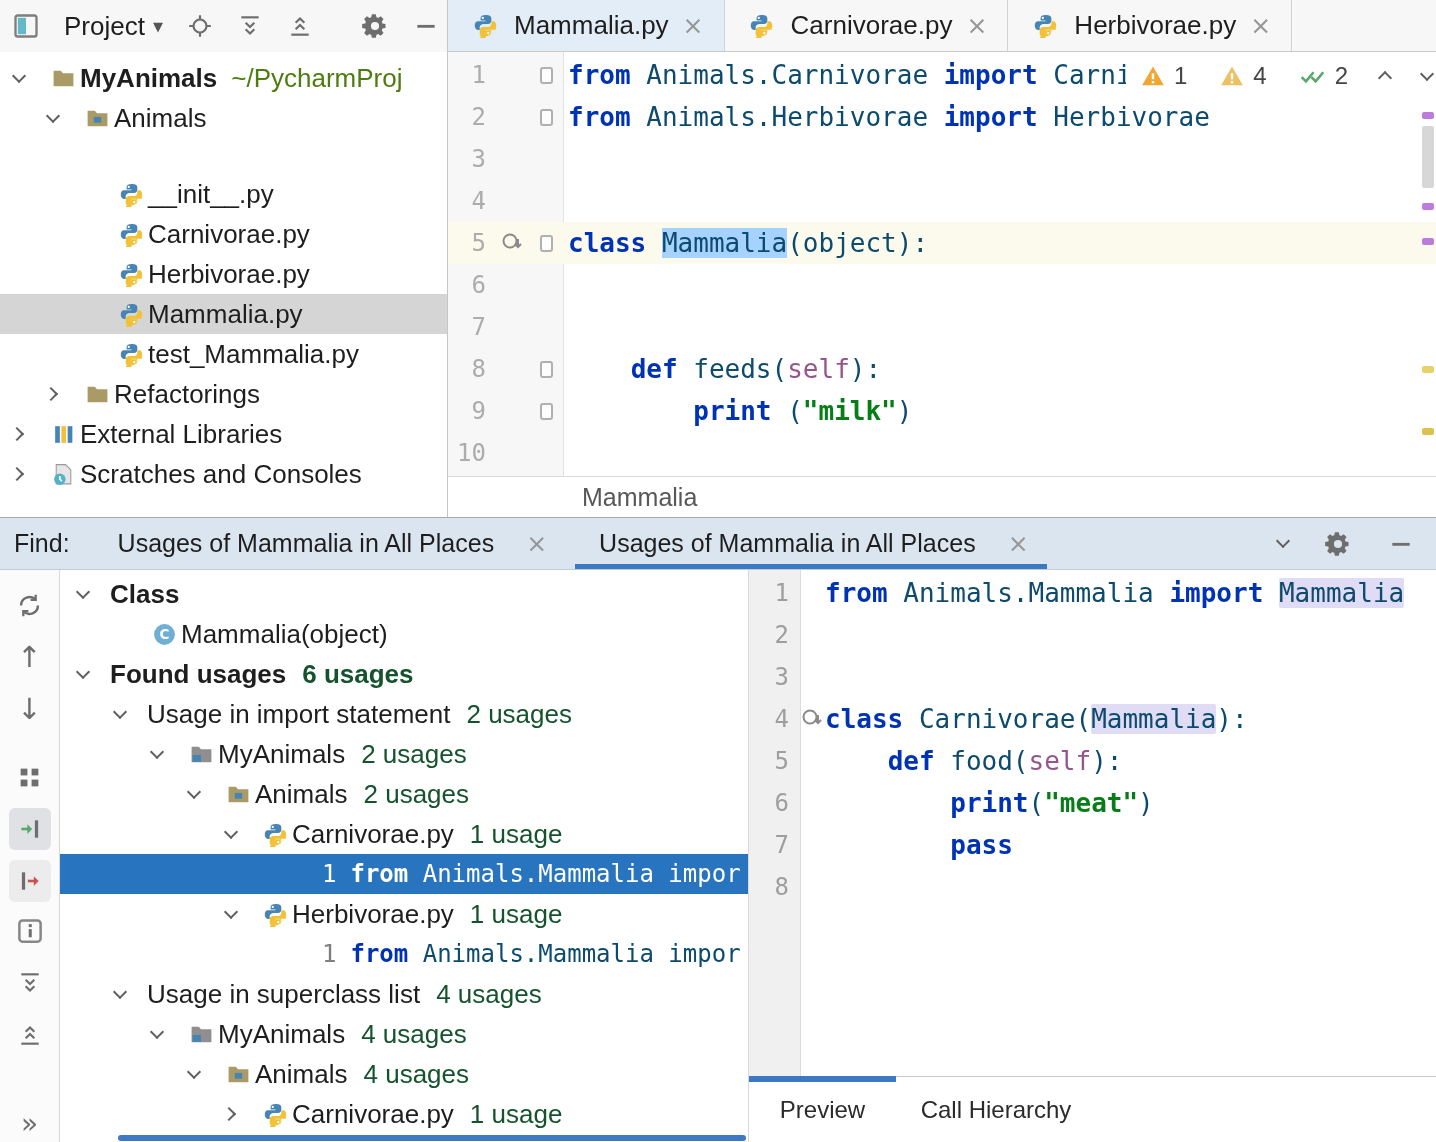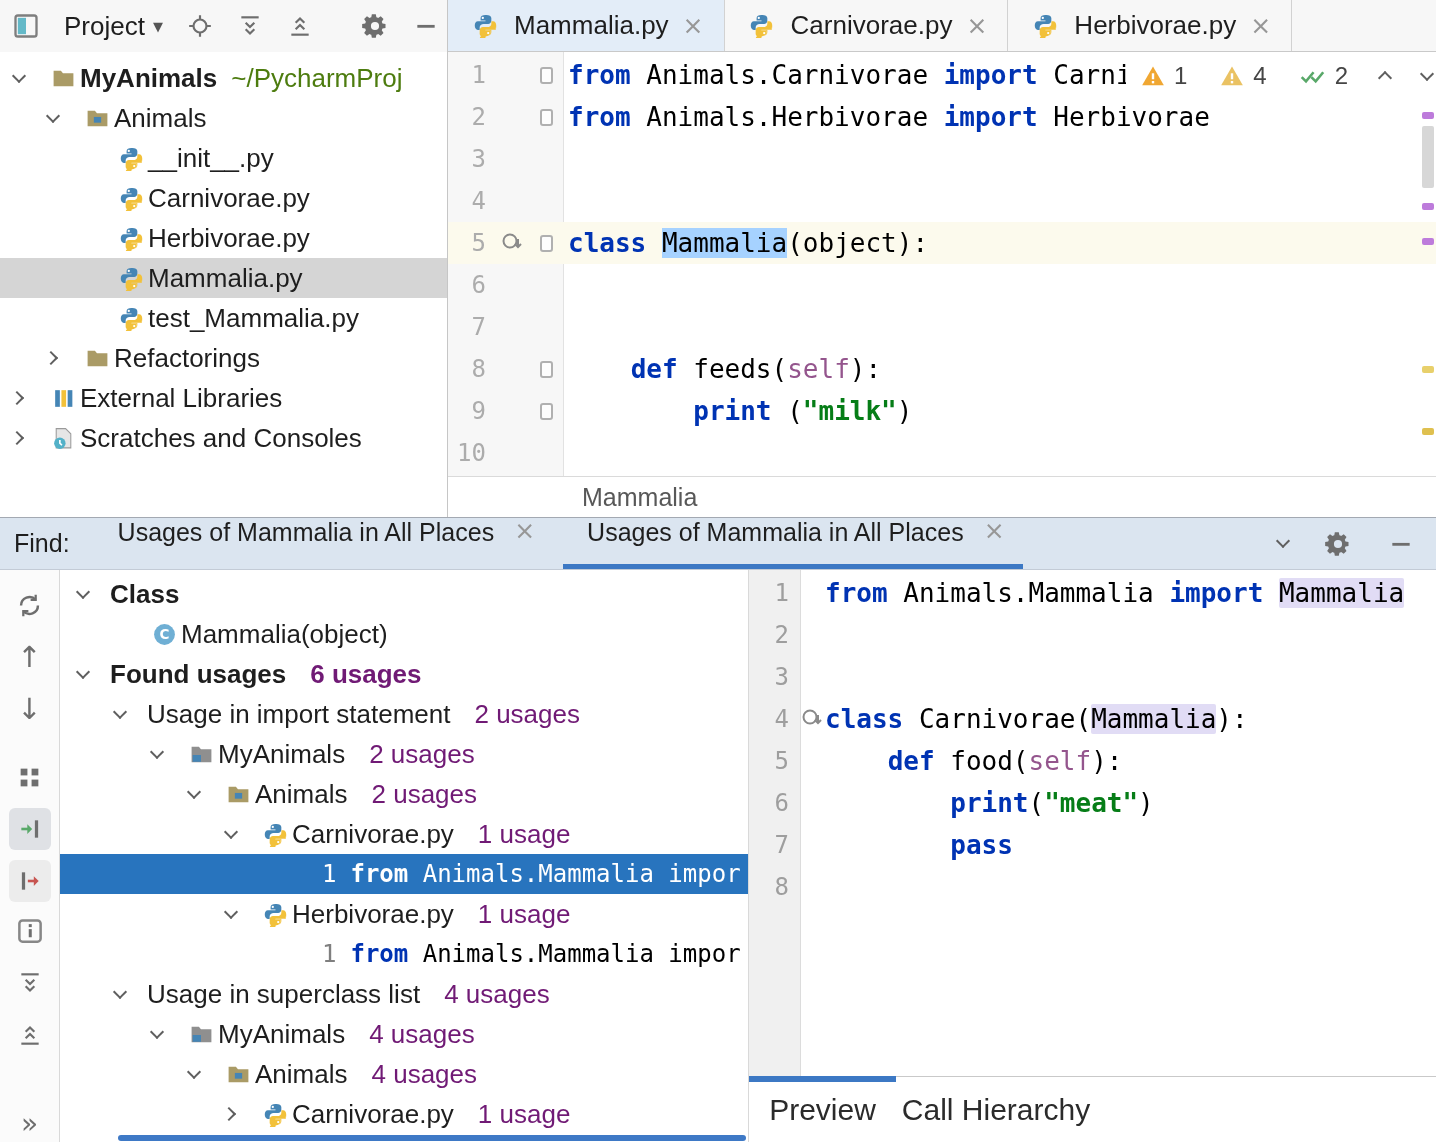--- a/index.html
+++ b/index.html
@@ -35,68 +35,68 @@
 .gutter-bg{position:absolute;left:0;top:0;width:116px;height:100%;background:#f7f7f7;border-right:1px solid #e2e2e2}
 .editor-lines{position:relative;padding-top:2px}
 .eline{height:42px;display:flex;align-items:center;position:relative}
 .eline.current{background:#fcfaed}
 .lnum{width:50px;flex:none;text-align:right;padding-right:12px;color:#acacac;font:24px "DejaVu Sans Mono",monospace}
 .islot{width:30px;flex:none;display:inline-flex;justify-content:center}
 .fslot{width:36px;flex:none;display:inline-flex;justify-content:center}
 .fold{width:13px;height:17px;border:2px solid #b0b0b0;border-radius:3px;background:#fdfdfd}
 .lcode{font:26px "DejaVu Sans Mono",monospace;white-space:pre;padding-left:4px}
 .c-kw{color:#0033B3;font-weight:bold}
-.c-plain{color:#000000}
+.c-plain{color:#0c4a6e}
 .c-str{color:#067D17;font-weight:bold}
 .c-num{color:#1750EB}
 .c-self{color:#94558D}
 .hl-word{background:#a6d2ff}
 .hl-usage{background:#e1dcf5;border-radius:2px}
 .inspection{position:absolute;top:4px;right:4px;height:40px;display:flex;align-items:center;gap:8px;background:#fff;padding-left:14px}
 .insp-count{font-size:24px;color:#454545}
 .insp-gap{width:16px}
 .stripe{position:absolute;right:0;top:0;width:16px;height:100%}
 .smark{position:absolute;left:2px;width:12px;border-radius:2px}
 .breadcrumbs{position:absolute;left:0;bottom:0;width:100%;height:41px;border-top:1px solid #dadada;display:flex;align-items:center;padding-left:134px;font-size:25px;color:#585858;background:#fff}
 
 
 .find-header{position:absolute;left:0;top:517px;width:1436px;height:53px;background:#dbe5f0;border-top:1px solid #a3a9b2;border-bottom:1px solid #c3cbd6;display:flex;align-items:stretch;padding-left:14px}
 .find-label{align-self:center;font-size:25px}
-.ftab{display:flex;align-items:flex-start;gap:18px;margin-left:44px;position:relative;font-size:25px;padding:0 4px;cursor:default}
+.ftab{display:flex;align-items:center;gap:30px;margin-left:44px;position:relative;font-size:25px;padding:7px 4px;cursor:default}
 .ftab.active::after{content:"";position:absolute;left:-20px;right:-14px;bottom:0;height:5px;background:#3c78c4}
 .find-header-icons{margin-left:auto;display:flex;align-items:center;gap:36px;padding-right:22px}
 
 
 .find-content{position:absolute;left:0;top:570px;width:1436px;height:572px;background:#fff}
 .find-toolbar{position:absolute;left:0;top:0;width:60px;height:100%;background:#fbfbfb;border-right:1px solid #d9d9d9}
 .ftool{position:absolute;left:50%;transform:translateX(-50%);width:42px;height:42px;display:flex;align-items:center;justify-content:center;border-radius:6px}
 .ftool.boxed{background:#dfe1e5}
 .ftool.boxed2{background:#ececec}
 .glyph-arrow{font-family:"DejaVu Sans",sans-serif;font-size:29px;color:#6e6e6e;line-height:1}
 .moretxt{font-family:"DejaVu Sans",sans-serif;font-size:28px;color:#6e6e6e}
 .usages-tree{position:absolute;left:60px;top:0;width:688px;height:100%;overflow:hidden;padding-top:4px}
 .urow{height:40px;display:flex;align-items:center;white-space:nowrap;overflow:hidden;font-size:26px}
 .urow.usel{background:#2874be}
 .urow.usel *{color:#fff !important}
-.ucount{color:#701a75;margin-left:24px;font-weight:normal}
+.ucount{color:#14532d;margin-left:16px;font-weight:normal}
 .ucount.b{font-weight:bold}
 .unum{font:24px "DejaVu Sans Mono",monospace;color:#7f7f7f;margin-right:14px}
 .ucode{font:24px "DejaVu Sans Mono",monospace;white-space:pre}
 
 
 .preview-pane{position:absolute;left:748px;top:0;width:688px;height:100%;border-left:1px solid #d9d9d9}
 .preview-editor{position:absolute;left:0;top:0;width:100%;height:506px;background:#fff;overflow:hidden}
 .pgutter{position:absolute;left:0;top:0;width:52px;height:100%;background:#f0f0f0;border-right:1px solid #dcdcdc}
 .preview-lines{position:relative;padding-top:2px}
 .pline{height:42px;display:flex;align-items:center;position:relative}
 .plnum{width:52px;flex:none;text-align:right;padding-right:12px;color:#9e9e9e;font:24px "DejaVu Sans Mono",monospace}
 .pislot{width:24px;flex:none;display:inline-flex;justify-content:center}
 .pcode{font:26px "DejaVu Sans Mono",monospace;white-space:pre}
 .preview-tabs{position:absolute;left:0;top:506px;width:100%;height:66px;border-top:1px solid #c9c9c9;background:#fff;display:flex;align-items:stretch}
-.ptab{display:flex;align-items:center;justify-content:center;position:relative;font-size:30px;color:#2b2b2b}
+.ptab{display:flex;align-items:center;justify-content:center;position:relative;font-size:24px;color:#2b2b2b}
 .ptab.w1{width:147px}
 .ptab.w2{width:200px}
 .ptab.active::before{content:"";position:absolute;top:-1px;left:0;right:0;height:6px;background:#3c78c4}
 .tree-hscroll{position:absolute;left:118px;top:565px;width:628px;height:6px;background:#3e79c6;border-radius:3px}
 </style>
 </head>
 <body>
 
 <div class="app">
 
@@ -162,21 +162,21 @@
             <i class="chev"></i>
           </span>
           <span class="icon icon-slot">
             <svg width="25" height="25" viewBox="0 0 24 24">
               <path fill="#AA9B66" d="M2.5 4.5h7l2 2.5h10v12.5h-19z"></path>
               <rect x="8.5" y="10.5" width="7" height="5.5" fill="#4585B5"></rect>
             </svg>
           </span>
           <span class="tlabel">Animals</span>
         </div>
-        <div class="trow" style="padding-left: 82px;">
+        <div class="trow" style="padding-left: 82px; margin-top: 36px;">
           <span class="chev-slot"></span>
           <span class="icon icon-slot">
             <svg width="25" height="25" viewBox="0 0 24 24">
               <path fill="#4585B5" d="M11.9 1.8c-2.7 0-4.6 1-4.6 3v2.3h4.7v.9H4.7c-1.9 0-3 1.8-3 4.1 0 2.3 1.1 4.1 3 4.1h1.7v-2.4c0-2 1.8-3.3 3.7-3.3h4.4c1.7 0 3.1-1.4 3.1-3.1V4.8c0-2-2.2-3-4.7-3z"></path>
               <circle cx="9.4" cy="4.7" r="1.1" fill="#fff"></circle>
               <path fill="#F2C13A" d="M12.1 22.2c2.7 0 4.6-1 4.6-3v-2.3H12v-.9h7.3c1.9 0 3 1.8 3-4.1 0 2.3-1.1 4.1-3 4.1h-1.7v2.4c0 2-1.8 3.3-3.7 3.3h-4.4c-1.7 0-3.1 1.4-3.1 3.1v3.6c0 2 2.2 3 4.7 3z"></path>
               <path fill="#F2C13A" d="M12.1 22.2c2.7 0 4.6-1 4.6-3v-2.3H12v-.9h7.3c1.9 0 3-1.8 3-4.1 0-2.3-1.1-4.1-3-4.1h-1.7v2.4c0 2-1.8 3.3-3.7 3.3h-4.4c-1.7 0-3.1 1.4-3.1 3.1v3.6c0 2 2.2 3 4.7 3z"></path>
               <circle cx="14.6" cy="19.3" r="1.1" fill="#fff"></circle>
             </svg>
           </span>

